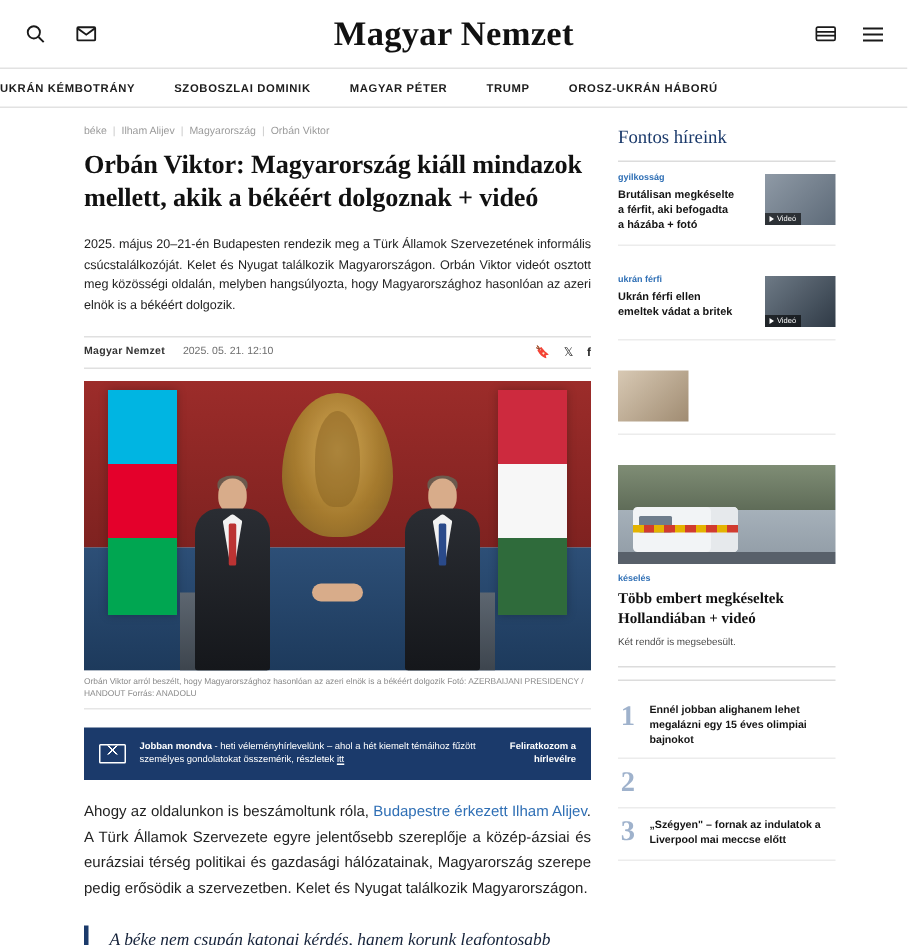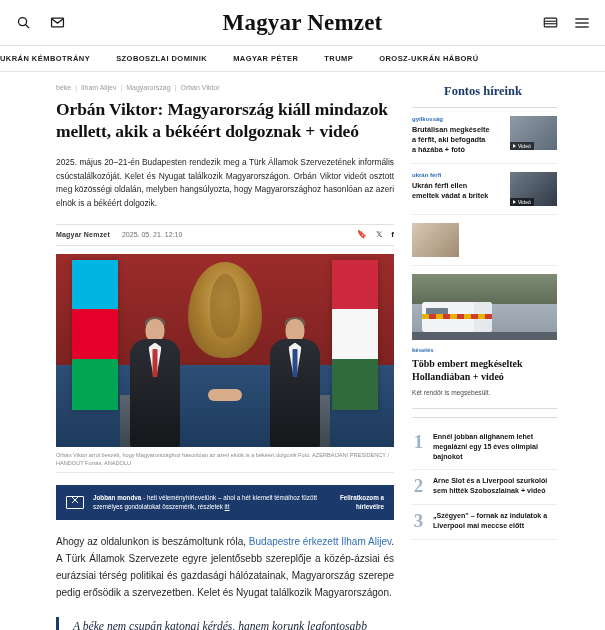--- a/index.html
+++ b/index.html
@@ -233,27 +233,26 @@
     font-family: "Liberation Serif", serif;
     font-style: italic;
     font-size: 11.6px;
     line-height: 1.38;
     color: #16233a;
   }
 
   
   .rail h3 {
     font-family: "Liberation Serif", serif;
-    font-size: 12.5px; font-weight: 700; color: #1b3a6b;
+    font-size: 12.5px; font-weight: 400; color: #1b3a6b;
     margin-bottom: 8px;
-    margin-left: 32px;
   }
   .rail .rule { height: 1px; background: #dcdcdc; margin-bottom: 8px; }
   .rw {
-    display: flex; gap: 20px; padding-bottom: 8px; margin-bottom: 8px;
+    display: flex; gap: 20px; padding-bottom: 8px; margin-bottom: 20px;
     border-bottom: 1px solid #ececec;
   }
   .rw-txt { flex: 1; }
   .kicker {
     font-size: 6px; color: #2f6fb5; font-weight: 700; margin-bottom: 3px;
   }
   .rw-title {
     font-size: 7.3px; font-weight: 700; line-height: 1.36; color: #141414;
   }
   .rw-thumb {
@@ -493,21 +492,20 @@
       <div class="rule2"></div>
 
       <div class="rule"></div>
 
       <div class="ranked">
         <div class="rank-num">1</div>
         <div class="rank-title">Ennél jobban alighanem lehet megalázni egy 15 éves olimpiai bajnokot</div>
       </div>
       <div class="ranked">
         <div class="rank-num">2</div>
-        <div class="rank-title">Arne Slot és a Liverpool szurkolói sem hitték Szoboszlainak + videó</div>
       </div>
       <div class="ranked">
         <div class="rank-num">3</div>
         <div class="rank-title">„Szégyen" – fornak az indulatok a Liverpool mai meccse előtt</div>
       </div>
 
     </aside>
   </div>
 </div>
 

